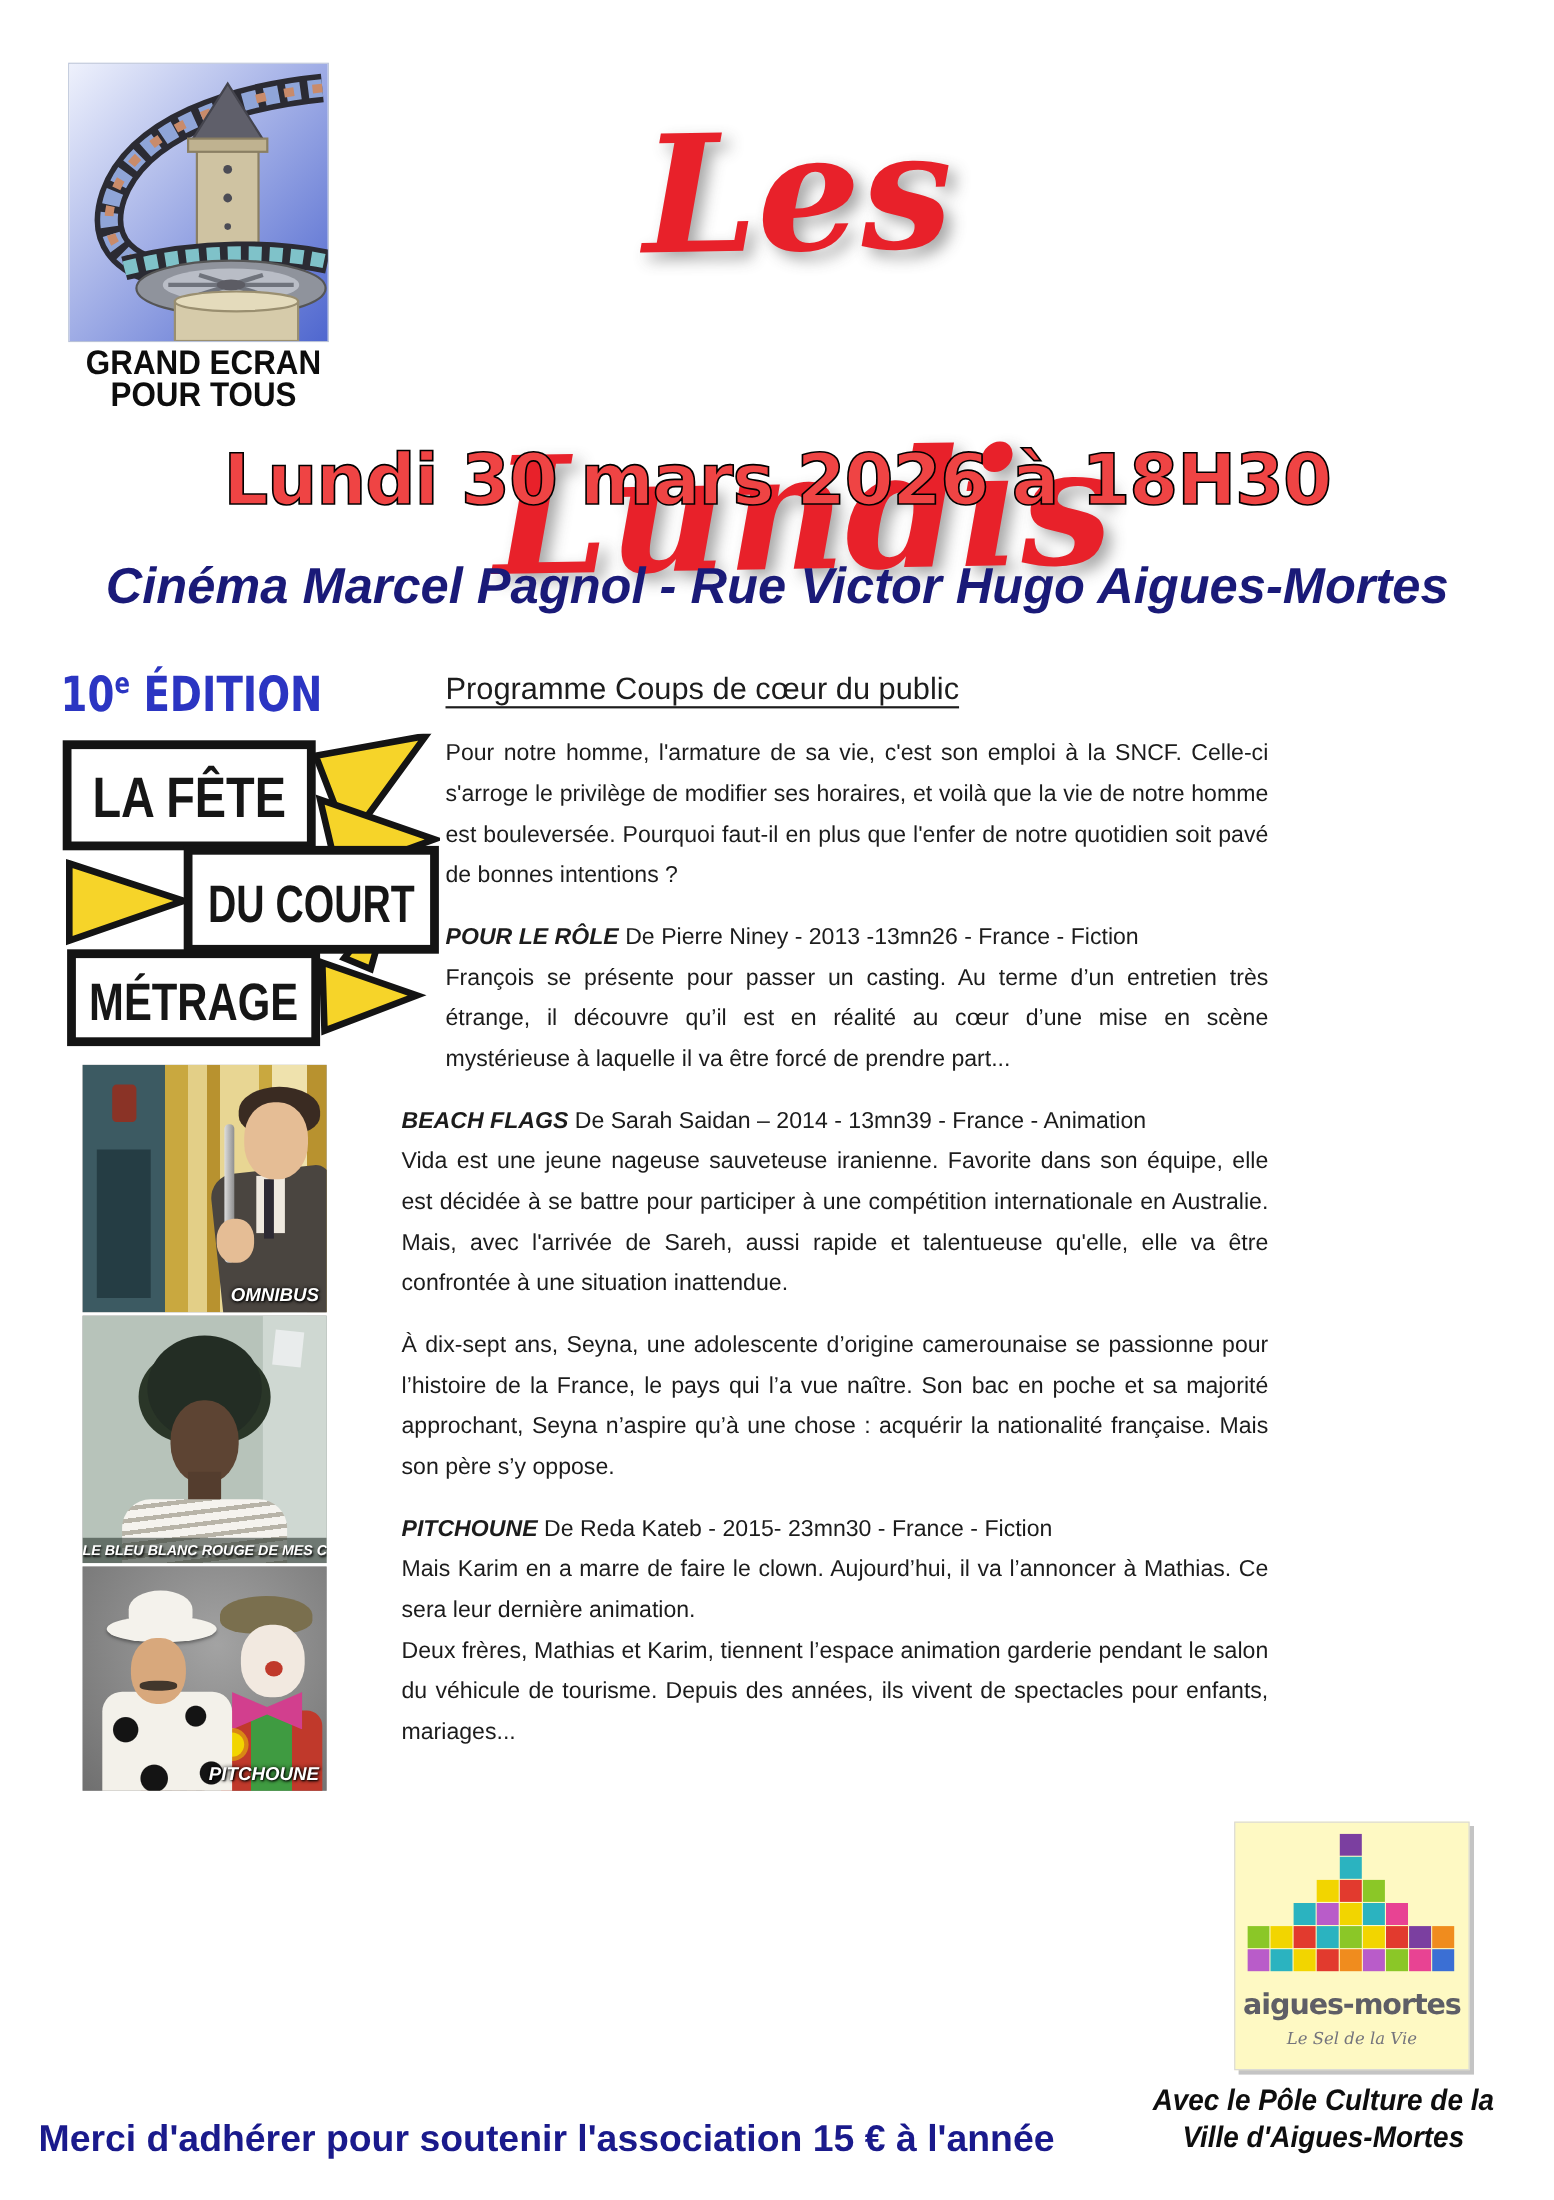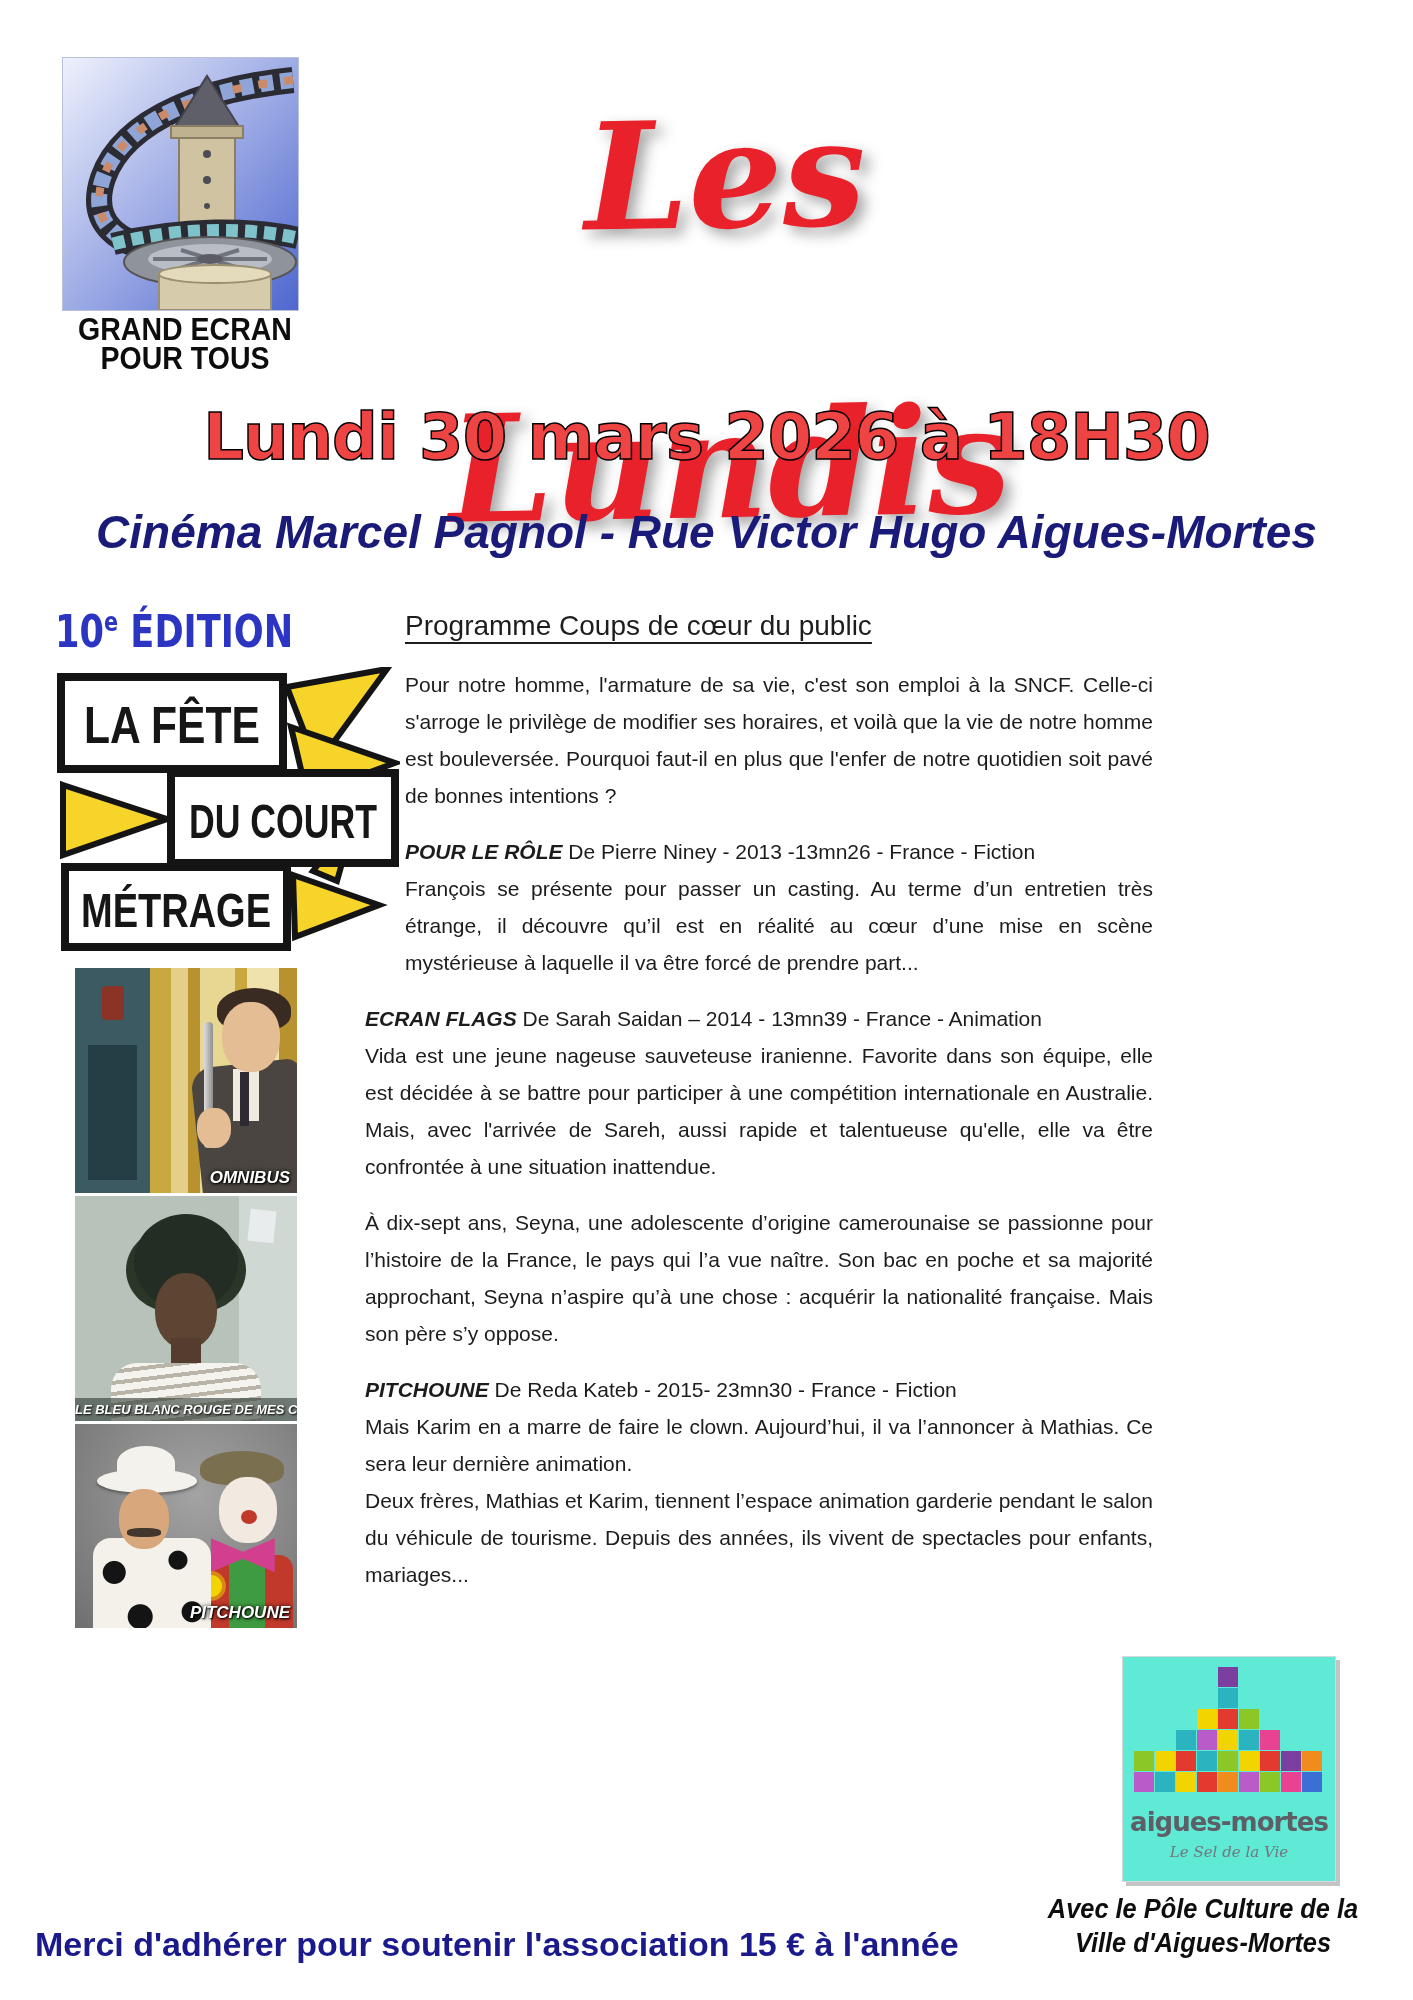--- a/index.html
+++ b/index.html
@@ -96,21 +96,21 @@
   .film{margin:0 0 19px 0;font-size:21px;line-height:37px;}
   .film .head{text-align:justify;}
   .film .title{font-weight:700;font-style:italic;}
   .film .desc{display:block;text-align:justify;}
 
   
   .price{position:absolute;left:0;top:1833px;width:1160px;text-align:center;
         font-family:"DejaVu Sans",sans-serif;font-style:italic;font-size:42px;color:#1a1a78;}
   .membership{position:absolute;left:35px;top:1925px;width:1040px;
         font-weight:700;font-size:34px;color:#1a1a8c;}
-  .partner-box{position:absolute;left:1122px;top:1656px;width:212px;height:224px;background:#5eead4;
+  .partner-box{position:absolute;left:1122px;top:1656px;width:212px;height:224px;background:#fef9c3;
         border:1px solid #d8d8d8;box-shadow:4px 4px 0 #c4c4c4;text-align:center;}
   .partner-name{margin-top:8px;font-family:"DejaVu Sans",sans-serif;font-weight:700;font-size:26px;
         color:#5e5e66;letter-spacing:-1px;}
   .partner-tagline{margin-top:6px;font-family:"DejaVu Serif",serif;font-style:italic;font-size:15px;color:#74747c;}
   .partner-caption{position:absolute;left:1028px;top:1893px;width:350px;text-align:center;
         font-weight:700;font-style:italic;font-size:27px;line-height:1.25;color:#0e0e0e;
         transform:scaleX(.94);}
 </style>
 </head>
 <body>
@@ -248,21 +248,21 @@
     <p class="film">
       <span class="desc">Pour notre homme, l'armature de sa vie, c'est son emploi à la SNCF. Celle-ci s'arroge le privilège de modifier ses horaires, et voilà que la vie de notre homme est bouleversée. Pourquoi faut-il en plus que l'enfer de notre quotidien soit pavé de bonnes intentions ?</span>
     </p>
 
     <p class="film">
       <span class="head"><span class="title">POUR LE RÔLE</span><span> De Pierre Niney - 2013 -13mn26 - France - Fiction</span></span>
       <span class="desc">François se présente pour passer un casting. Au terme d’un entretien très étrange, il découvre qu’il est en réalité au cœur d’une mise en scène mystérieuse à laquelle il va être forcé de prendre part...</span>
     </p>
 
     <p class="film">
-      <span class="head"><span class="title">ECRAN FLAGS</span><span> De Sarah Saidan – 2014 - 13mn39 - France - Animation</span></span>
+      <span class="head"><span class="title">BEACH FLAGS</span><span> De Sarah Saidan – 2014 - 13mn39 - France - Animation</span></span>
       <span class="desc">Vida est une jeune nageuse sauveteuse iranienne. Favorite dans son équipe, elle est décidée à se battre pour participer à une compétition internationale en Australie. Mais, avec l'arrivée de Sareh, aussi rapide et talentueuse qu'elle, elle va être confrontée à une situation inattendue.</span>
     </p>
 
     <p class="film">
       <span class="desc">À dix-sept ans, Seyna, une adolescente d’origine camerounaise se passionne pour l’histoire de la France, le pays qui l’a vue naître. Son bac en poche et sa majorité approchant, Seyna n’aspire qu’à une chose : acquérir la nationalité française. Mais son père s’y oppose.</span>
     </p>
 
     <p class="film">
       <span class="head"><span class="title">PITCHOUNE</span><span> De Reda Kateb - 2015- 23mn30 - France - Fiction</span></span>
       <span class="desc">Mais Karim en a marre de faire le clown. Aujourd’hui, il va l’annoncer à Mathias. Ce sera leur dernière animation.</span>

